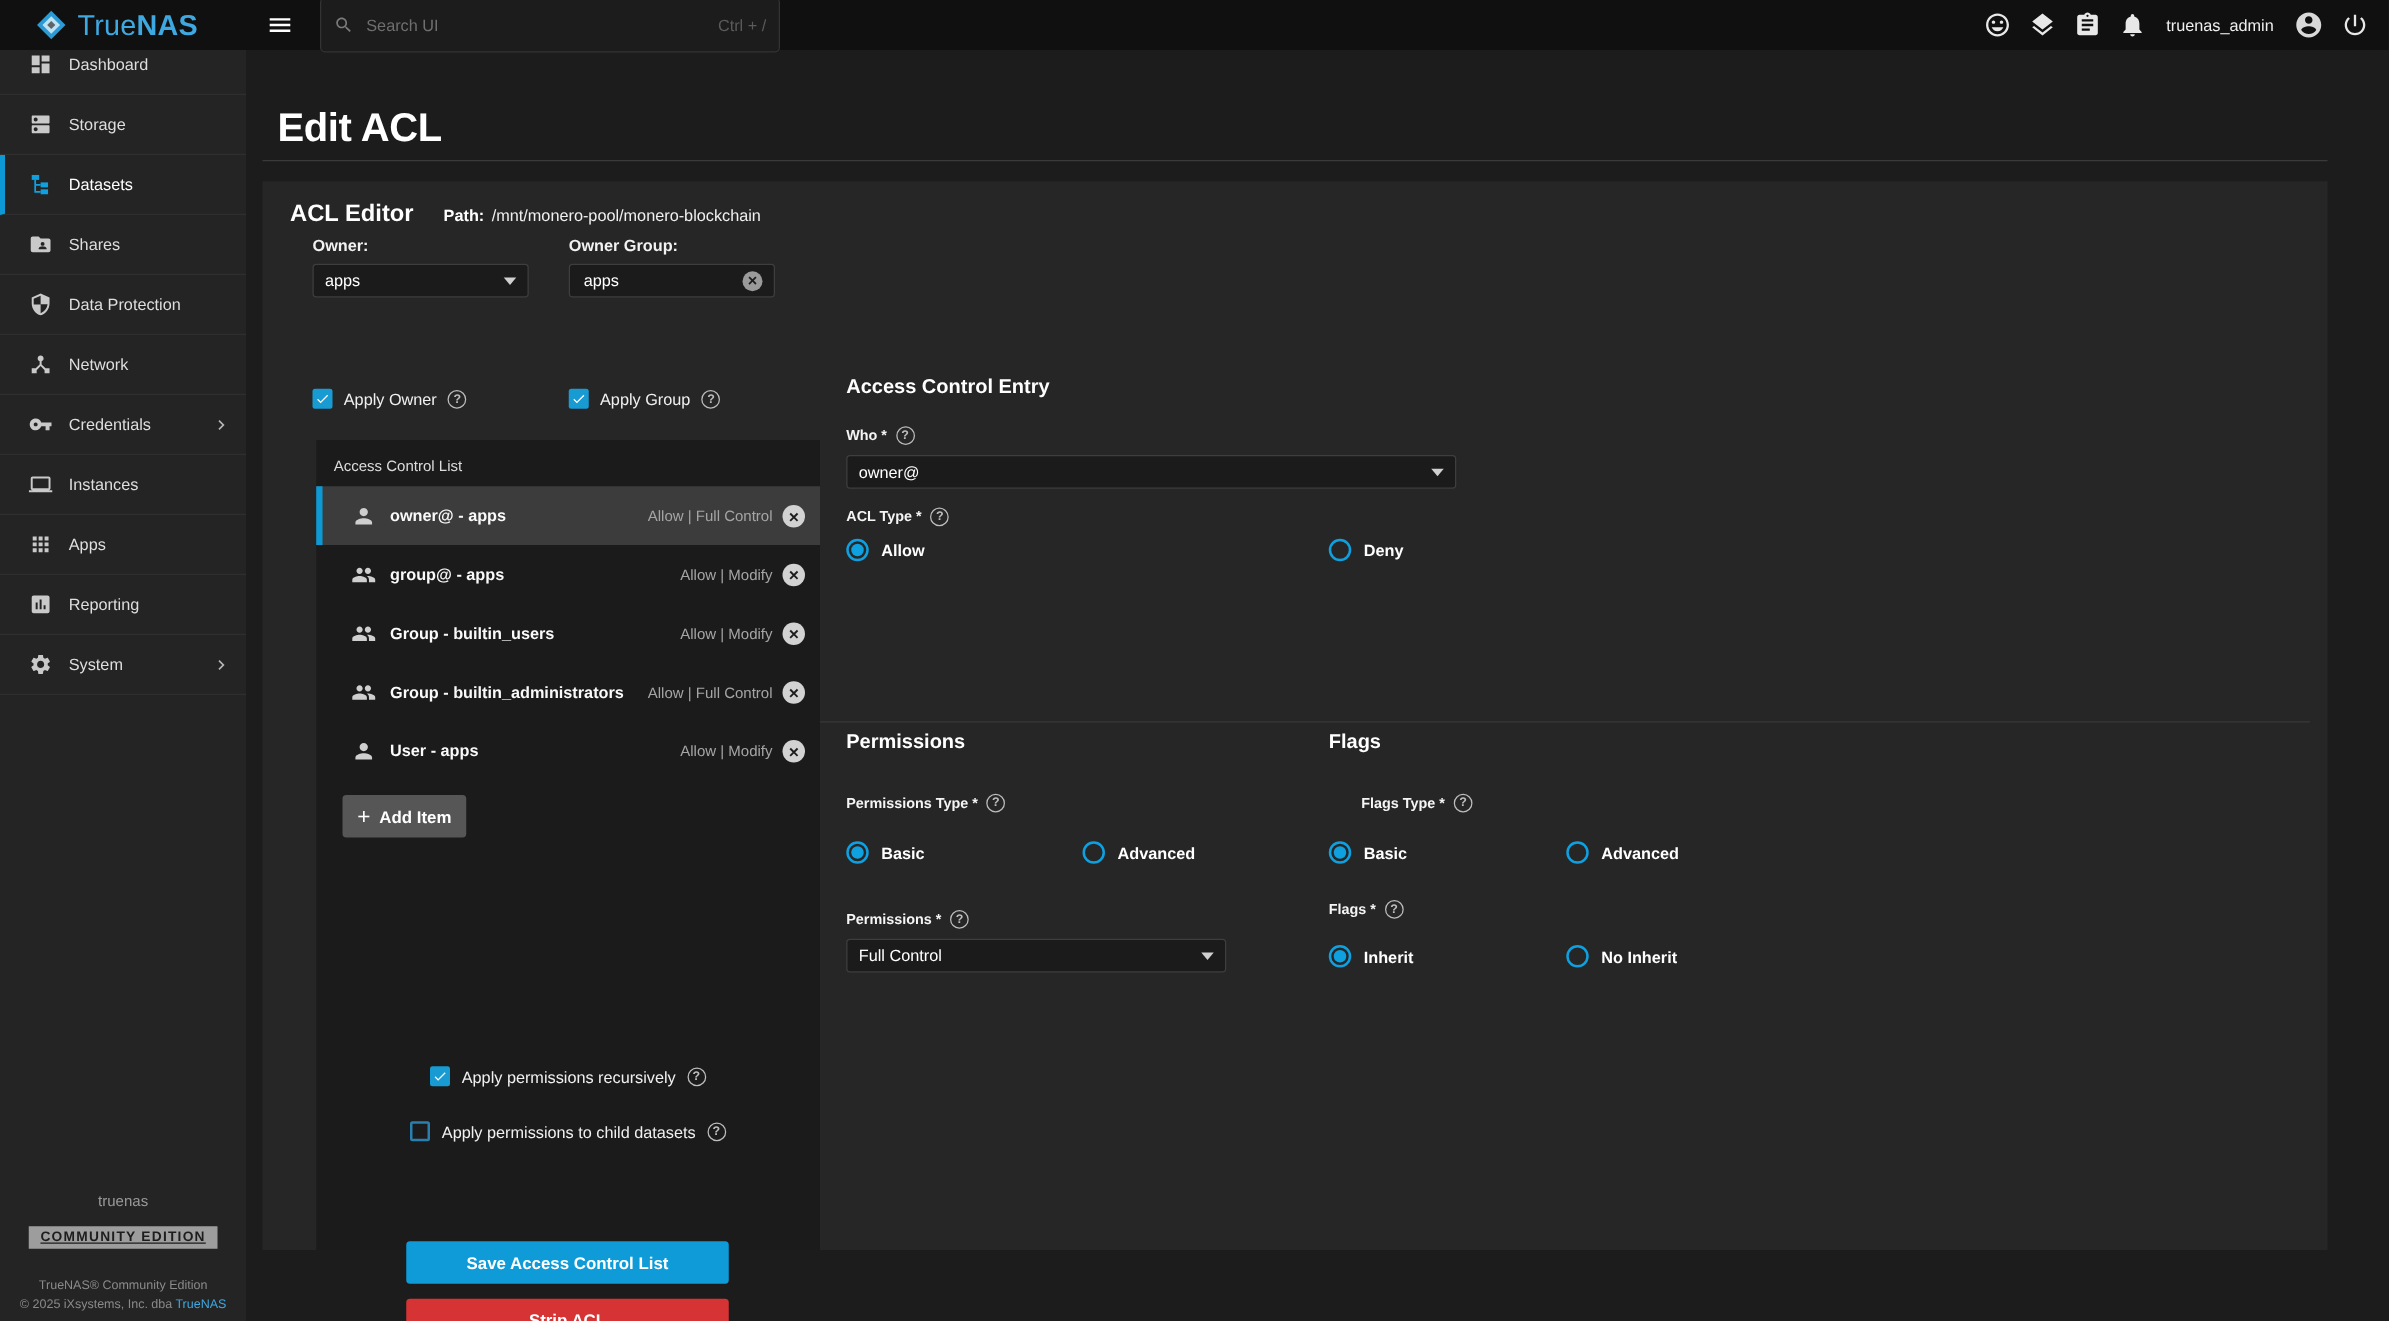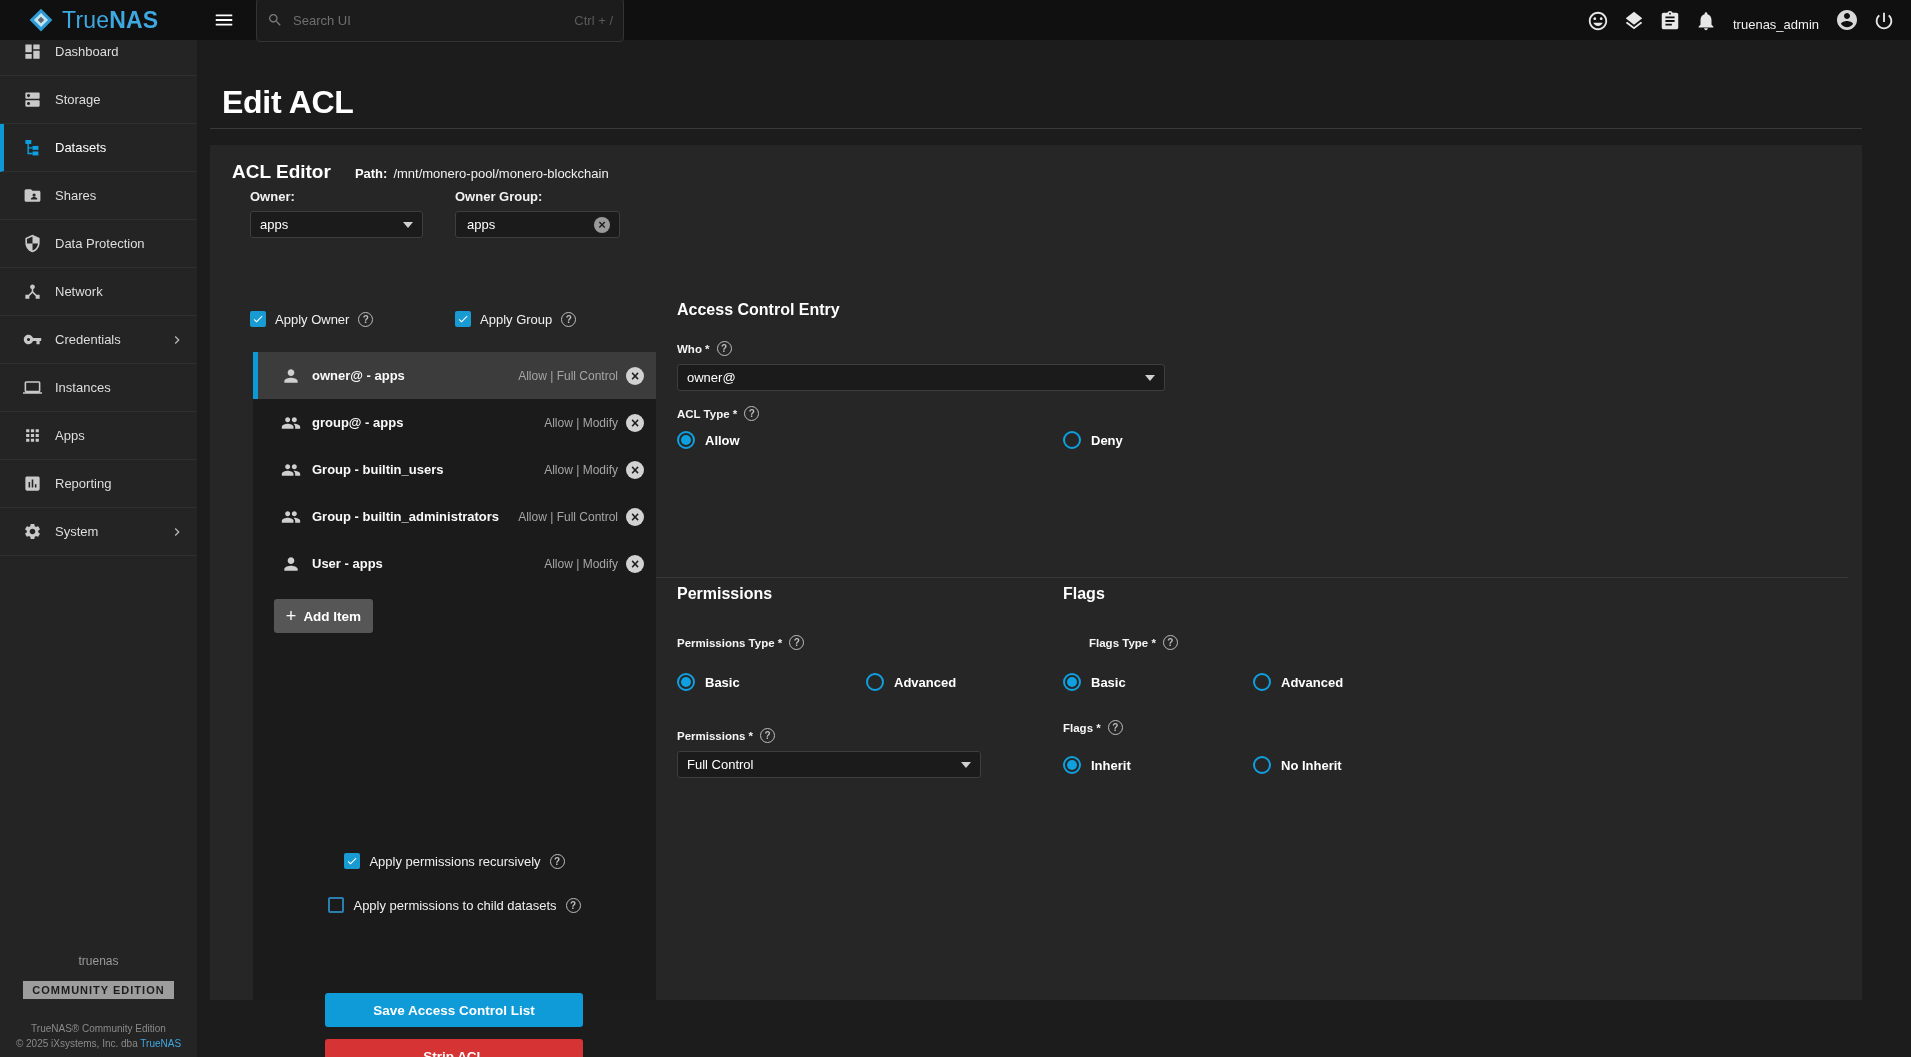--- a/index.html
+++ b/index.html
@@ -14,34 +14,34 @@
   
   .topbar{position:absolute;top:0;left:0;right:0;height:40px;background:#101010;display:flex;align-items:center;z-index:10;}
   .brand{width:197px;display:flex;align-items:center;padding-left:28px;}
   .brand-text{font-size:23px;color:#3ea8e0;margin-left:8px;letter-spacing:0.2px;}
   .brand-text .b{font-weight:700;}
   .hamburger{margin-left:16px;cursor:pointer;}
   .searchbox{margin-left:21px;width:368px;height:44px;background:#1c1c1c;border:1px solid #333;border-radius:4px;display:flex;align-items:center;padding:0 10px;}
   .searchbox input{flex:1;background:transparent;border:none;outline:none;color:#ddd;font-size:13px;margin-left:8px;font-family:inherit;}
   .searchbox input::placeholder{color:#6f6f6f;}
   .search-shortcut{color:#5a5a5a;font-size:13px;}
-  .topbar-right{margin-left:auto;display:flex;align-items:flex-end;gap:14px;padding-right:16px;}
+  .topbar-right{margin-left:auto;display:flex;align-items:center;gap:14px;padding-right:16px;}
   .topbar-right .icon-btn{cursor:pointer;color:#e8e8e8;}
   .username{font-size:13px;color:#f0f0f0;margin:0 2px;}
 
   
   .sidebar{position:absolute;top:28px;left:0;width:197px;bottom:0;background:#242424;display:flex;flex-direction:column;}
   .nav-item{height:48px;display:flex;align-items:center;padding-left:23px;border-bottom:1px solid rgba(255,255,255,0.05);cursor:pointer;color:#c9c9c9;}
   .nav-item .nav-label{margin-left:13px;font-size:13px;color:#dedede;}
   .nav-item.active{border-left:4px solid #0d99d6;padding-left:19px;color:#0fa0e0;}
   .nav-item.active .nav-label{color:#fff;}
   .nav-chevron{margin-left:auto;margin-right:12px;color:#b5b5b5;}
   .sidebar-footer{margin-top:auto;text-align:center;padding-bottom:8px;}
   .hostname{font-size:12px;color:#9a9a9a;margin-bottom:12px;}
-  .edition-badge{display:inline-block;background:#9d9d9d;color:#1d1d1d;font-size:11px;font-weight:700;letter-spacing:1px;padding:3px 9px;}
+  .edition-badge{display:inline-block;background:#9d9d9d;color:#1d1d1d;font-size:11px;font-weight:700;letter-spacing:1px;padding:3px 9px;text-decoration:underline;}
   .footer-line{font-size:10px;color:#8a8a8a;margin-top:4px;}
   .footer-line.first{margin-top:24px;}
   .footer-link{color:#3ea8e0;}
 
   
   .main{position:absolute;left:197px;top:40px;right:0;bottom:0;background:#1c1c1c;}
   .page-title{position:absolute;left:13px;top:32px;margin:12px;font-size:32px;font-weight:700;letter-spacing:-0.3px;}
   .title-divider{position:absolute;left:13px;right:49px;top:88px;border-top:1px solid #3a3a3a;}
   .card{position:absolute;left:13px;top:105px;right:49px;bottom:57px;background:#262626;}
 
@@ -302,20 +302,21 @@
             <svg width="12" height="12" viewBox="0 0 24 24" fill="#fff">
               <path d="M9,16.2L4.8,12l-1.4,1.4L9,19L21,7l-1.4-1.4L9,16.2z"></path>
             </svg>
           </span>
         <span class="cb-label">Apply Group</span>
         <span class="help"></span>
       </div>
     </div>
 
     <div class="acl-panel">
+      <div class="acl-panel-title">Access Control List</div>
 
       <div class="acl-item selected">
         <svg class="who-icon" width="20" height="20" viewBox="0 0 24 24" fill="currentColor">
             <path d="M12,12c2.21,0,4-1.79,4-4s-1.79-4-4-4S8,5.79,8,8S9.79,12,12,12z M12,14c-2.67,0-8,1.34-8,4v2h16v-2C20,15.34,14.67,14,12,14z"></path>
           </svg>
         <span class="entry-name">owner@ - apps</span>
         <span class="entry-perms">Allow | Full Control</span>
         <span class="x-icon"></span>
       </div>
       <div class="acl-item">

